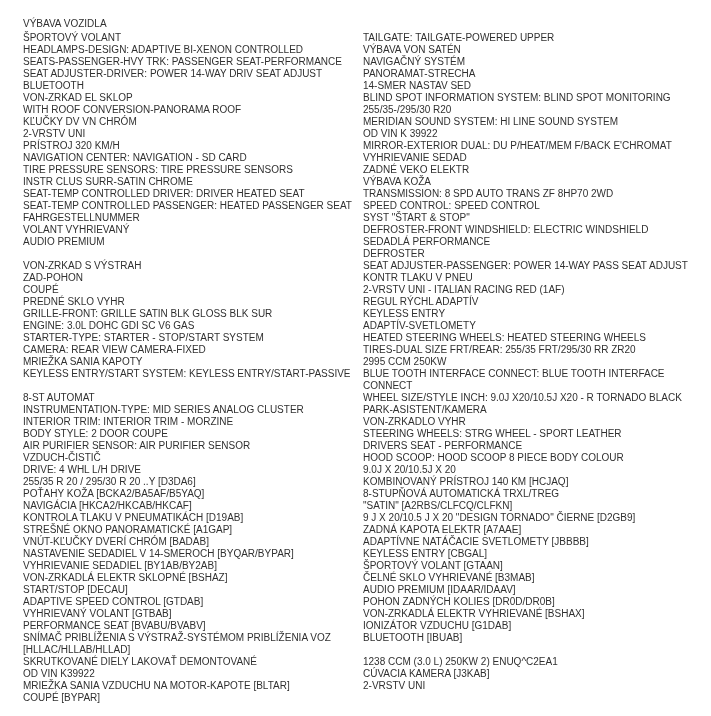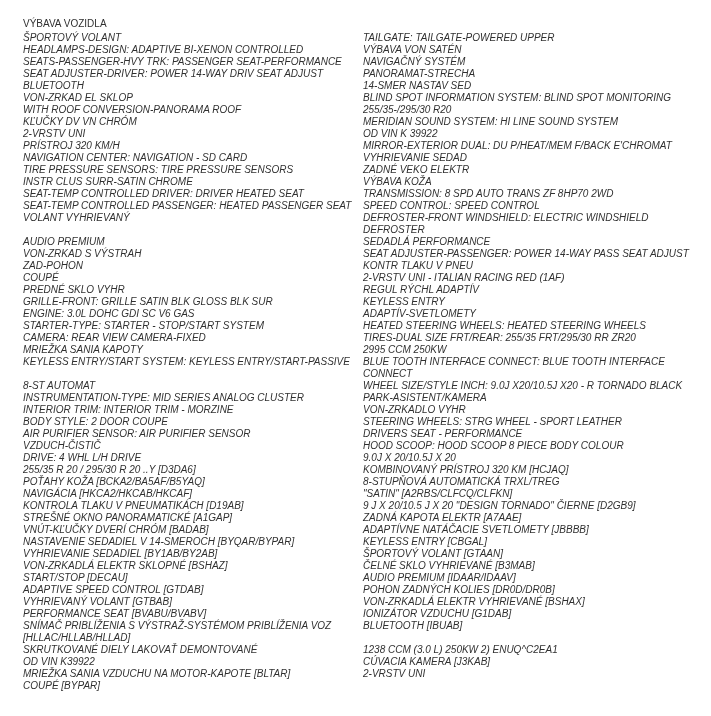--- a/index.html
+++ b/index.html
@@ -26,21 +26,20 @@
   .equipment-list {
     position: absolute;
     left: 23px;
     top: 32px;
     width: 688px;
   }
   .row {
     display: grid;
     grid-template-columns: 340px 1fr;
     height: 12px;
-    font-style: italic;
   }
   .cell {
     font-size: 10px;
     line-height: 12px;
     white-space: nowrap;
     overflow: visible;
   }
 </style>
 </head>
 <body>
@@ -102,32 +101,36 @@
     </div>
     <div class="row">
       <span class="cell">SEAT-TEMP CONTROLLED DRIVER: DRIVER HEATED SEAT</span>
       <span class="cell">TRANSMISSION: 8 SPD AUTO TRANS ZF 8HP70 2WD</span>
     </div>
     <div class="row">
       <span class="cell">SEAT-TEMP CONTROLLED PASSENGER: HEATED PASSENGER SEAT</span>
       <span class="cell">SPEED CONTROL: SPEED CONTROL</span>
     </div>
     <div class="row">
+      <span class="cell">FAHRGESTELLNUMMER</span>
+      <span class="cell">SYST "ŠTART &amp; STOP"</span>
+    </div>
+    <div class="row">
       <span class="cell">VOLANT VYHRIEVANÝ</span>
       <span class="cell">DEFROSTER-FRONT WINDSHIELD: ELECTRIC WINDSHIELD</span>
     </div>
     <div class="row">
-      <span class="cell"></span>
-      <span class="cell">DEFROSTER</span>
-    </div>
-    <div class="row">
       <span class="cell">AUDIO PREMIUM</span>
       <span class="cell">SEDADLÁ PERFORMANCE</span>
     </div>
     <div class="row">
+      <span class="cell"></span>
+      <span class="cell">DEFROSTER</span>
+    </div>
+    <div class="row">
       <span class="cell">VON-ZRKAD S VÝSTRAH</span>
       <span class="cell">SEAT ADJUSTER-PASSENGER: POWER 14-WAY PASS SEAT ADJUST</span>
     </div>
     <div class="row">
       <span class="cell">ZAD-POHON</span>
       <span class="cell">KONTR TLAKU V PNEU</span>
     </div>
     <div class="row">
       <span class="cell">COUPÉ</span>
       <span class="cell">2-VRSTV UNI - ITALIAN RACING RED (1AF)</span>
@@ -187,21 +190,21 @@
     <div class="row">
       <span class="cell">VZDUCH-ČISTIČ</span>
       <span class="cell">HOOD SCOOP: HOOD SCOOP 8 PIECE BODY COLOUR</span>
     </div>
     <div class="row">
       <span class="cell">DRIVE: 4 WHL L/H DRIVE</span>
       <span class="cell">9.0J X 20/10.5J X 20</span>
     </div>
     <div class="row">
       <span class="cell">255/35 R 20 / 295/30 R 20 ..Y [D3DA6]</span>
-      <span class="cell">KOMBINOVANÝ PRÍSTROJ 320 KM [HCJAQ]</span>
+      <span class="cell">KOMBINOVANÝ PRÍSTROJ 140 KM [HCJAQ]</span>
     </div>
     <div class="row">
       <span class="cell">POŤAHY KOŽA [BCKA2/BA5AF/B5YAQ]</span>
       <span class="cell">8-STUPŇOVÁ AUTOMATICKÁ TRXL/TREG</span>
     </div>
     <div class="row">
       <span class="cell">NAVIGÁCIA [HKCA2/HKCAB/HKCAF]</span>
       <span class="cell">"SATIN" [A2RBS/CLFCQ/CLFKN]</span>
     </div>
     <div class="row">

